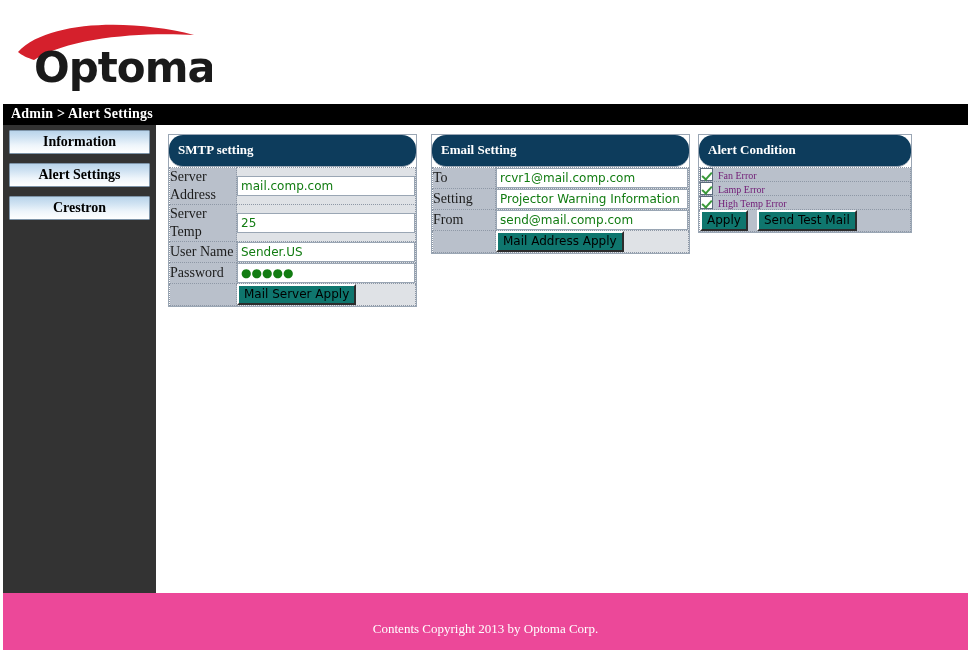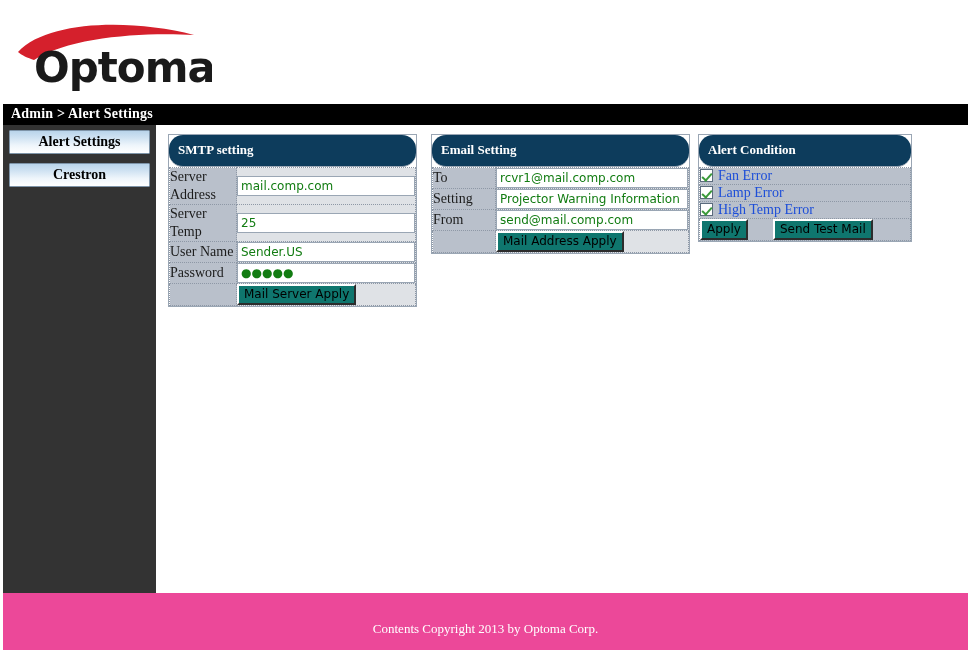--- a/index.html
+++ b/index.html
@@ -177,22 +177,22 @@
     padding: 1px 5px 2px 5px;
     cursor: pointer;
     line-height: 14px;
   }
 
   
   td.cond {
     background: #b9c0cb;
     padding: 5px 6px 6px 7px;
     font-family: "Liberation Serif", "DejaVu Serif", serif;
-    font-size: 14px;
-    color: #1d4ed8;
+    font-size: 10px;
+    color: #701a75;
     white-space: nowrap;
     margin-top: 25px;
   }
   td.condbtns {
     background: #b9c0cb;
     padding: 5px 6px 6px 6px;
   }
   .chk {
     display: inline-block;
     width: 13px;
@@ -245,20 +245,21 @@
         <text x="22" y="60" font-family="'DejaVu Sans', sans-serif" font-size="42" font-weight="bold" fill="#1a1a1a" letter-spacing="-1">Optoma</text>
       </svg>
     </div>
   </div>
 
   <div class="crumb-bar">
     <div class="crumb-text">Admin &gt; Alert Settings</div>
   </div>
 
   <div class="sidebar">
+    <button class="nav-btn">Information</button>
     <button class="nav-btn">Alert Settings</button>
     <button class="nav-btn">Crestron</button>
   </div>
 
   <div class="content">
 
     <div class="panel" id="panel-smtp">
       <div class="panel-head">SMTP setting</div>
       <table class="grid">
         <tbody>
@@ -343,21 +344,21 @@
           </td>
         </tr>
         <tr>
           <td class="cond">
             <span class="chk"></span><span>High Temp Error</span>
           </td>
         </tr>
         <tr>
           <td class="condbtns">
             <button class="btn3d">Apply</button>
-            <button class="btn3d" style="margin-left:21px">Send Test Mail</button>
+            <button class="btn3d" style="margin-left:5px">Send Test Mail</button>
           </td>
         </tr>
       </tbody>
         </table>
     </div>
 
   </div>
 
   <div class="footer">
     <div class="footer-text">Contents Copyright 2013 by Optoma Corp.</div>

